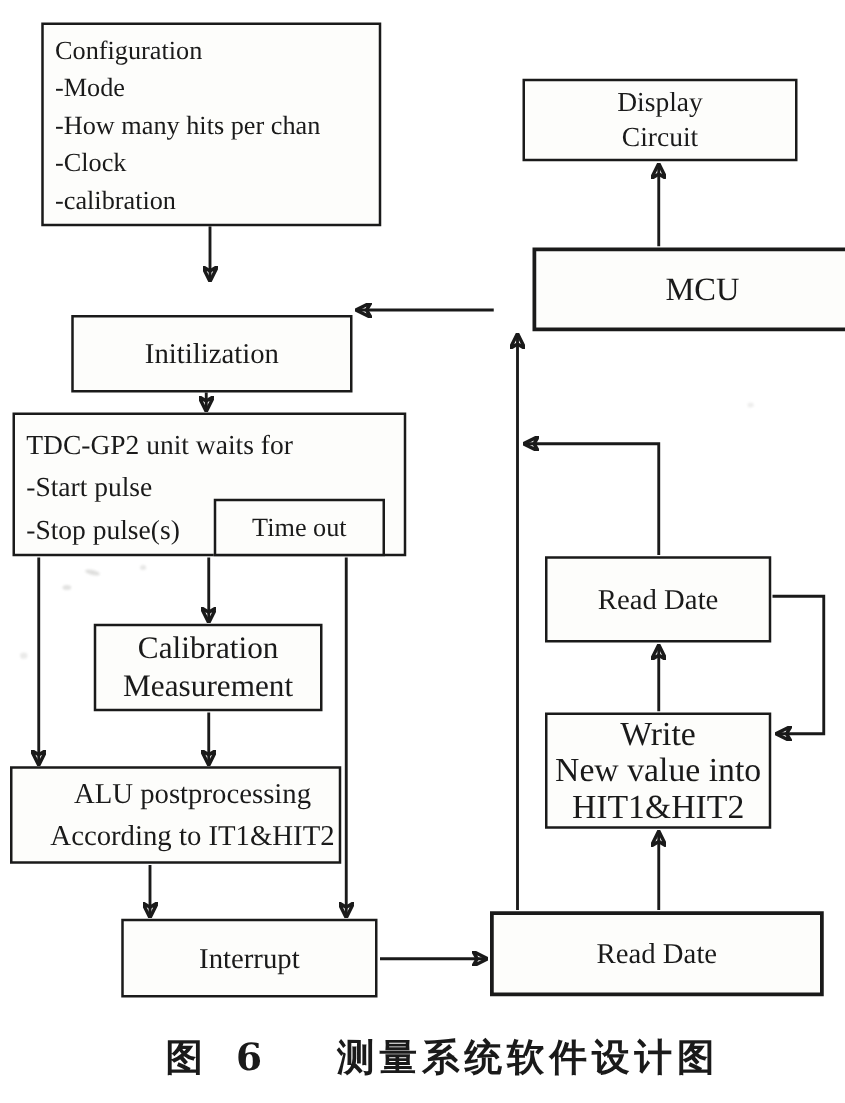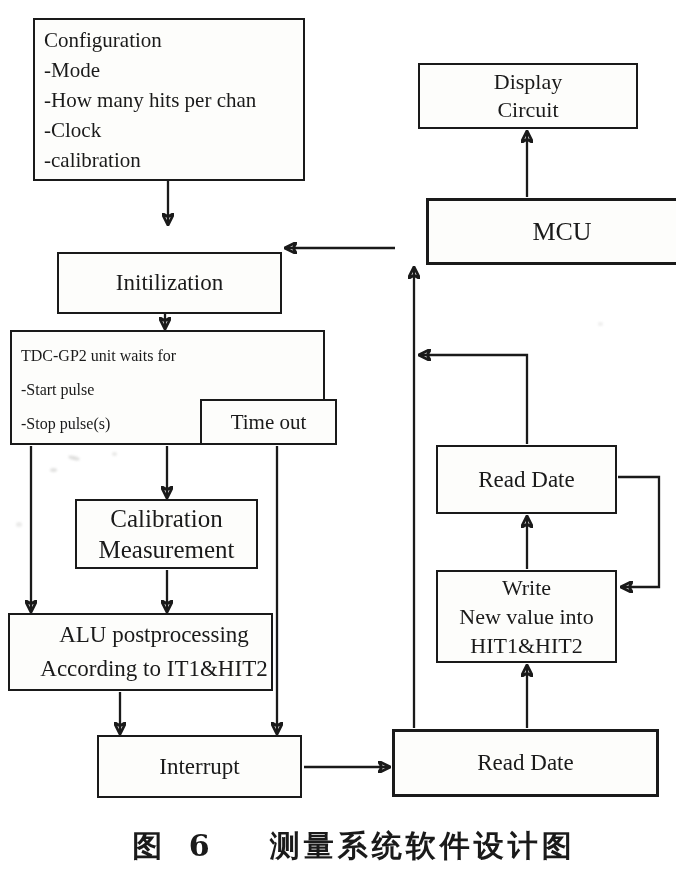--- a/index.html
+++ b/index.html
@@ -26,27 +26,27 @@
     color:var(--ink);
   }
   .node.center{display:flex;align-items:center;justify-content:center;text-align:center;}
   .node.stack{display:flex;flex-direction:column;align-items:center;justify-content:center;text-align:center;}
   .node.listy{padding:5px 6px 0 9px;text-align:left;}
 
   #n-config   {left:33px;  top:18px;  width:272px; height:163px; font-size:21px; line-height:30px;}
   #n-init     {left:57px;  top:226px; width:225px; height:62px;  font-size:23px;margin-top:26px;}
   #n-display  {left:418px; top:63px;  width:220px; height:66px;  font-size:22px; line-height:28px;}
   #n-mcu      {left:395px; top:198px; width:272px; height:67px;  font-size:26px; border-width:3px;margin-left:31px;}
-  #n-tdc      {left:10px;  top:330px; width:315px; height:115px; font-size:16px; line-height:34px; padding-top:7px;}
-  #n-timeout  {left:200px; top:399px; width:137px; height:46px;  font-size:21px; z-index:3;}
+  #n-tdc      {left:10px;  top:330px; width:315px; height:115px; font-size:22px; line-height:34px; padding-top:7px;}
+  #n-timeout  {left:171px; top:399px; width:137px; height:46px;  font-size:21px; z-index:3;}
   #n-calib    {left:75px;  top:499px; width:183px; height:70px;  font-size:25px; line-height:31px;}
   #n-alu      {left:8px;   top:613px; width:265px; height:78px;  font-size:23px; line-height:34px;padding-left:27px;}
   #n-interrupt{left:97px;  top:735px; width:205px; height:63px;  font-size:23px;}
   #n-rd-upper {left:436px; top:445px; width:181px; height:69px;  font-size:23px;}
-  #n-write    {left:436px; top:570px; width:181px; height:93px;  font-size:22px; line-height:29px;}
+  #n-write    {left:436px; top:570px; width:181px; height:93px;  font-size:27px; line-height:29px;}
   #n-rd-lower {left:392px; top:729px; width:267px; height:68px;  font-size:23px; border-width:3px;}
 
   .caption{
     position:absolute;left:16px;top:826px;width:676px;
     text-align:center;
     font-weight:bold;
     font-size:30px;
     letter-spacing:4px;
     color:var(--ink);
     font-family:"DejaVu Serif","Liberation Serif",serif;

